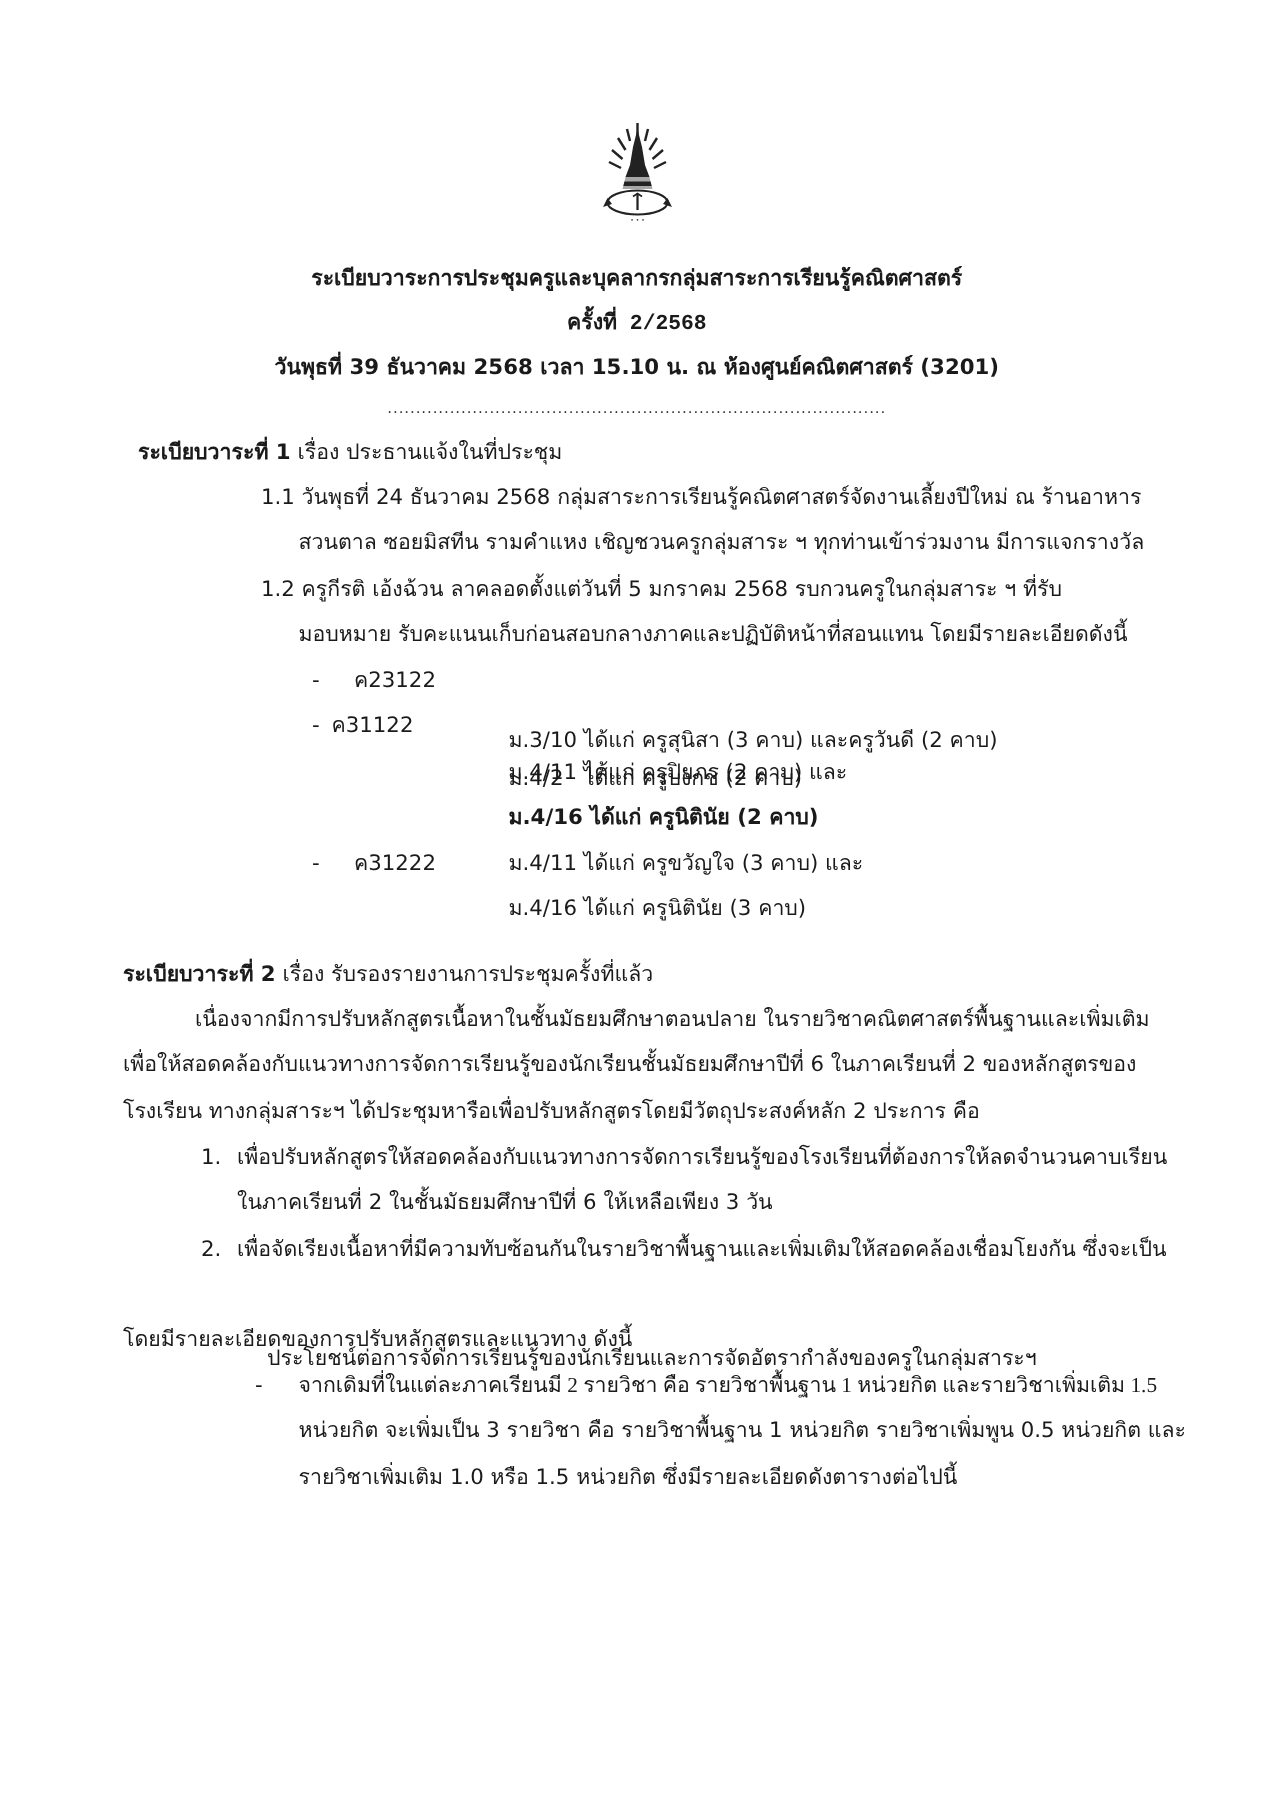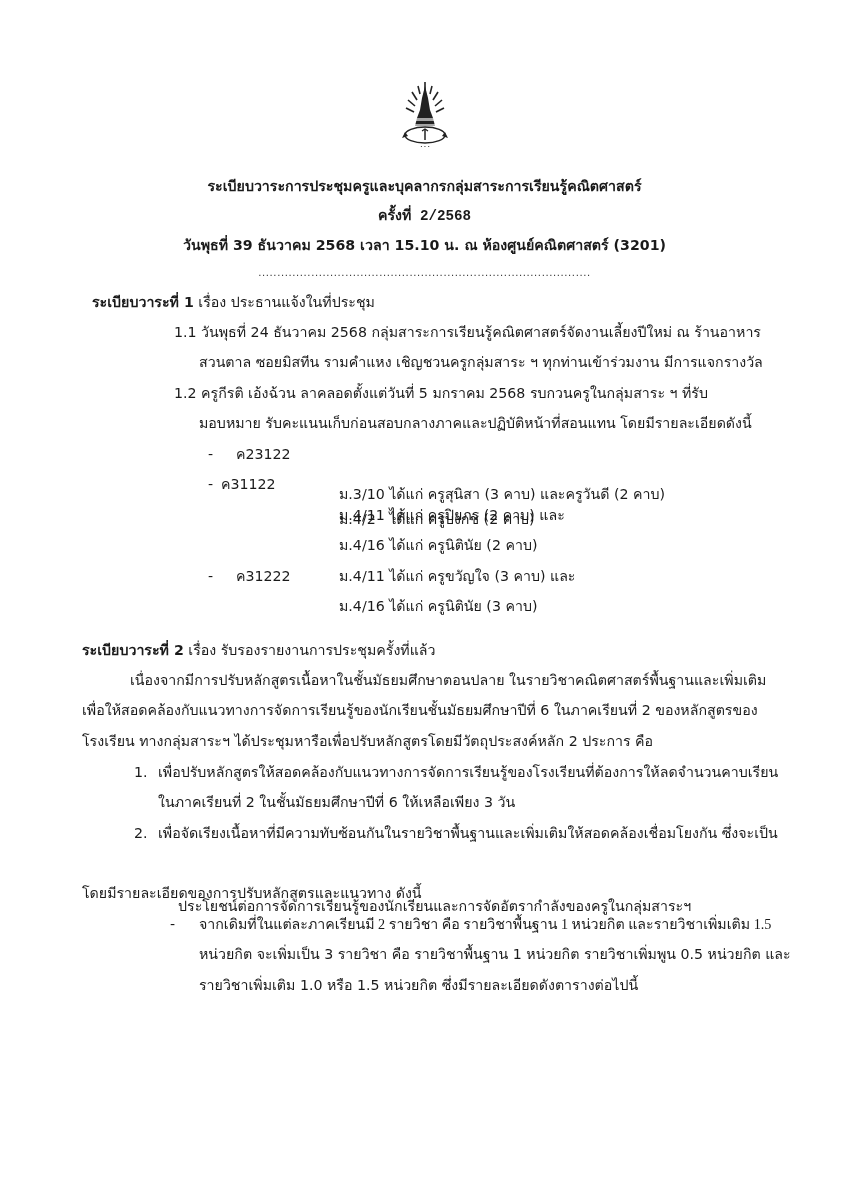--- a/index.html
+++ b/index.html
@@ -54,21 +54,21 @@
 <div>
   <div class="abs t" style="left:208px; top:444px;">-</div>
   <div class="abs t" style="left:236px; top:444px;">ค23122</div>
   <div class="abs t" style="left:339px; top:444px;margin-top:40px;">ม.3/10 ได้แก่ ครูสุนิสา (3 คาบ) และครูวันดี (2 คาบ)</div>
 
   <div class="abs t" style="left:208px; top:474px;">-</div>
   <div class="abs t" style="left:221px; top:474px;">ค31122</div>
   <div class="abs t" style="left:339px; top:474px; white-space:pre;margin-top:35px;">ม.4/2   ได้แก่ ครูบงกช (2 คาบ)</div>
 
   <div class="abs t" style="left:339px; top:505px;">ม.4/11 ได้แก่ ครูปิยภร (2 คาบ) และ</div>
-  <div class="abs t" style="left:339px; top:535px;">ม.4/16 ได้แก่ ครูนิตินัย (2 คาบ)</div>
+  <div class="abs t" style="left:339px; top:535px;font-weight:bold;">ม.4/16 ได้แก่ ครูนิตินัย (2 คาบ)</div>
 
   <div class="abs t" style="left:208px; top:566px;">-</div>
   <div class="abs t" style="left:236px; top:566px;">ค31222</div>
   <div class="abs t" style="left:339px; top:566px;">ม.4/11 ได้แก่ ครูขวัญใจ (3 คาบ) และ</div>
 
   <div class="abs t" style="left:339px; top:596px;text-align:right;">ม.4/16 ได้แก่ ครูนิตินัย (3 คาบ)</div>
 </div>
 
 <div class="abs t" style="left:82px; top:640px;">
   <span class="b">ระเบียบวาระที่ 2</span>

